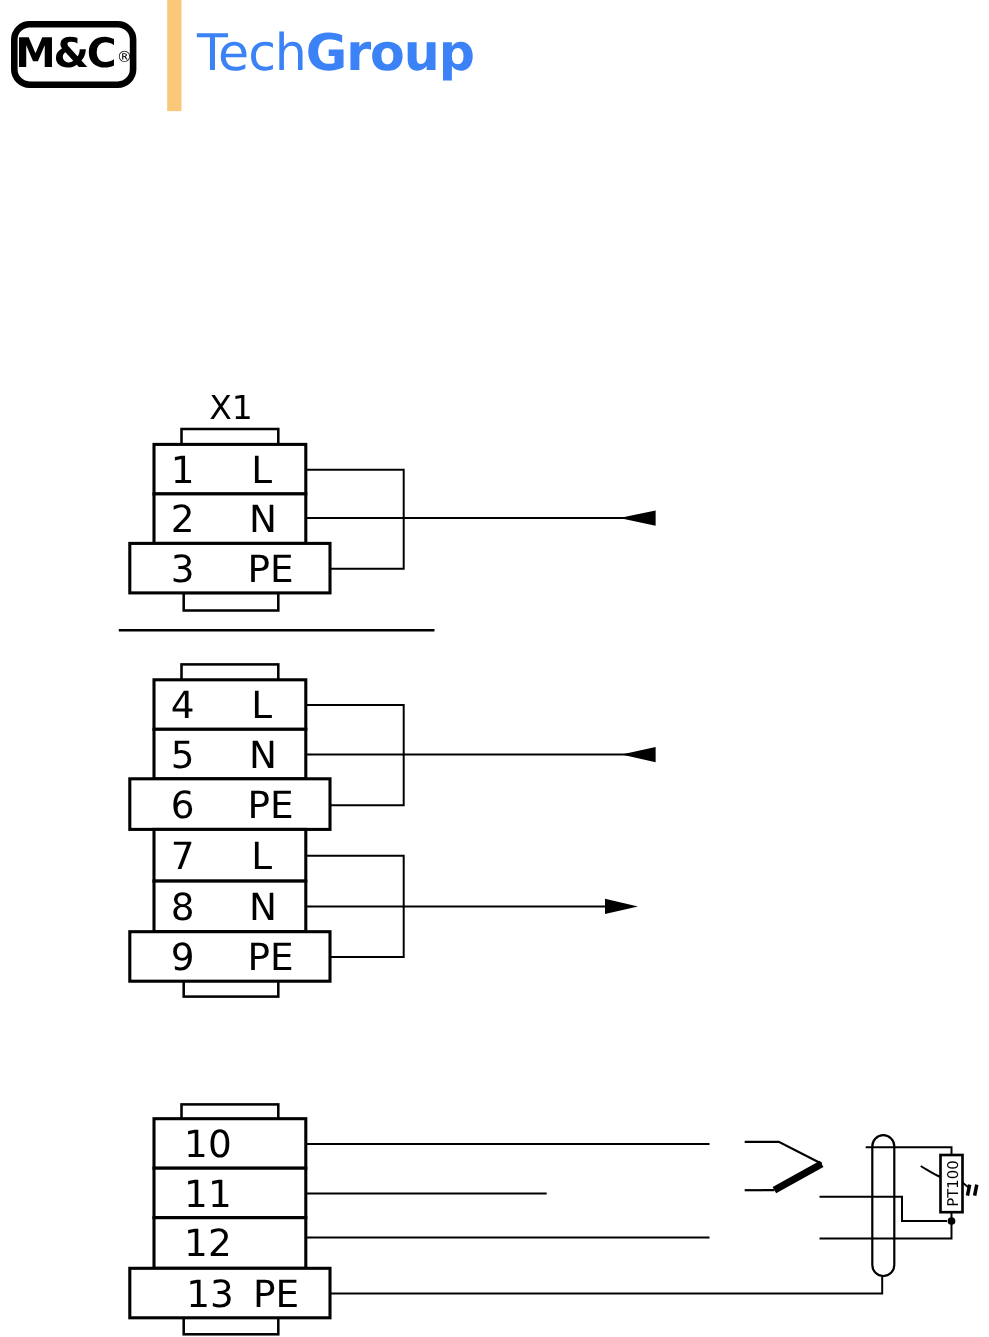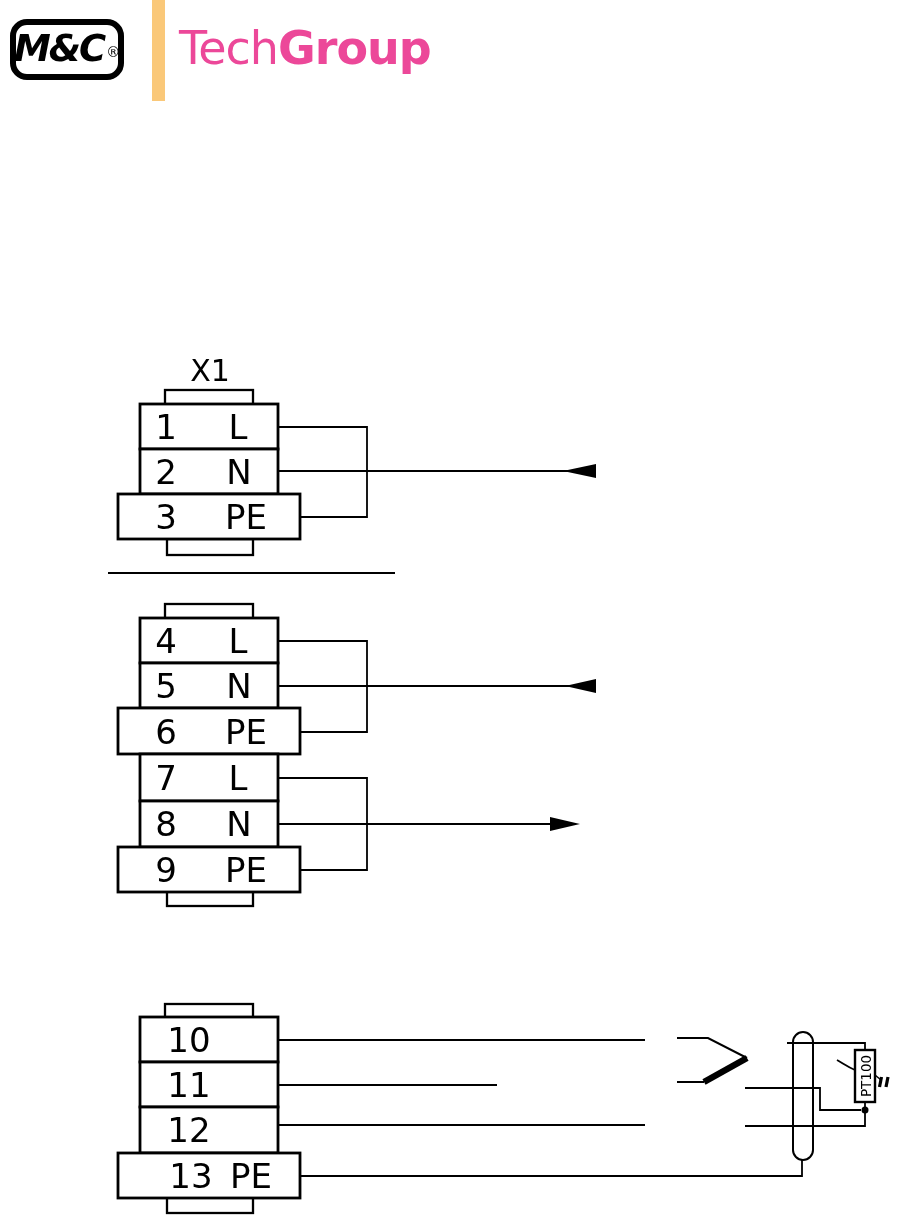--- a/index.html
+++ b/index.html
@@ -13,36 +13,36 @@
   
   .mc-badge{
     position:absolute;left:10px;top:19px;
     width:114px;height:61px;
     border:6px solid #000;border-radius:17px;
     box-sizing:border-box;
     display:flex;align-items:center;justify-content:center;
     background:#fff;
   }
   .mc-text{
-    font-weight:bold;font-style:italic;
+    font-weight:bold;
     font-size:37px;letter-spacing:-2px;color:#000;
     line-height:1;transform:translateY(-1px);
   }
   .mc-reg{
     font-size:14px;color:#000;margin-left:2px;
     line-height:1;transform:translateY(2px);
   }
   .logo-bar{
     position:absolute;left:152px;top:0;
     width:13px;height:101px;
     background:#FAC879;
   }
   .logo-name{
     position:absolute;left:179px;top:25px;
-    font-size:46px;line-height:1;color:#ec4899;
+    font-size:46px;line-height:1;color:#3b82f6;
     letter-spacing:-1px;white-space:nowrap;
   }
   .logo-name .light{font-weight:400;}
   .logo-name .bold{font-weight:700;}
   
   svg.diagram{position:absolute;left:0;top:0;}
   svg .box{fill:#ffffff;stroke:#000;stroke-width:2.8;}
   svg .tab{fill:#ffffff;stroke:#000;stroke-width:2.3;}
   svg .wire{fill:none;stroke:#000;stroke-width:1.8;}
   svg .thick{fill:none;stroke:#000;stroke-width:6.5;}

